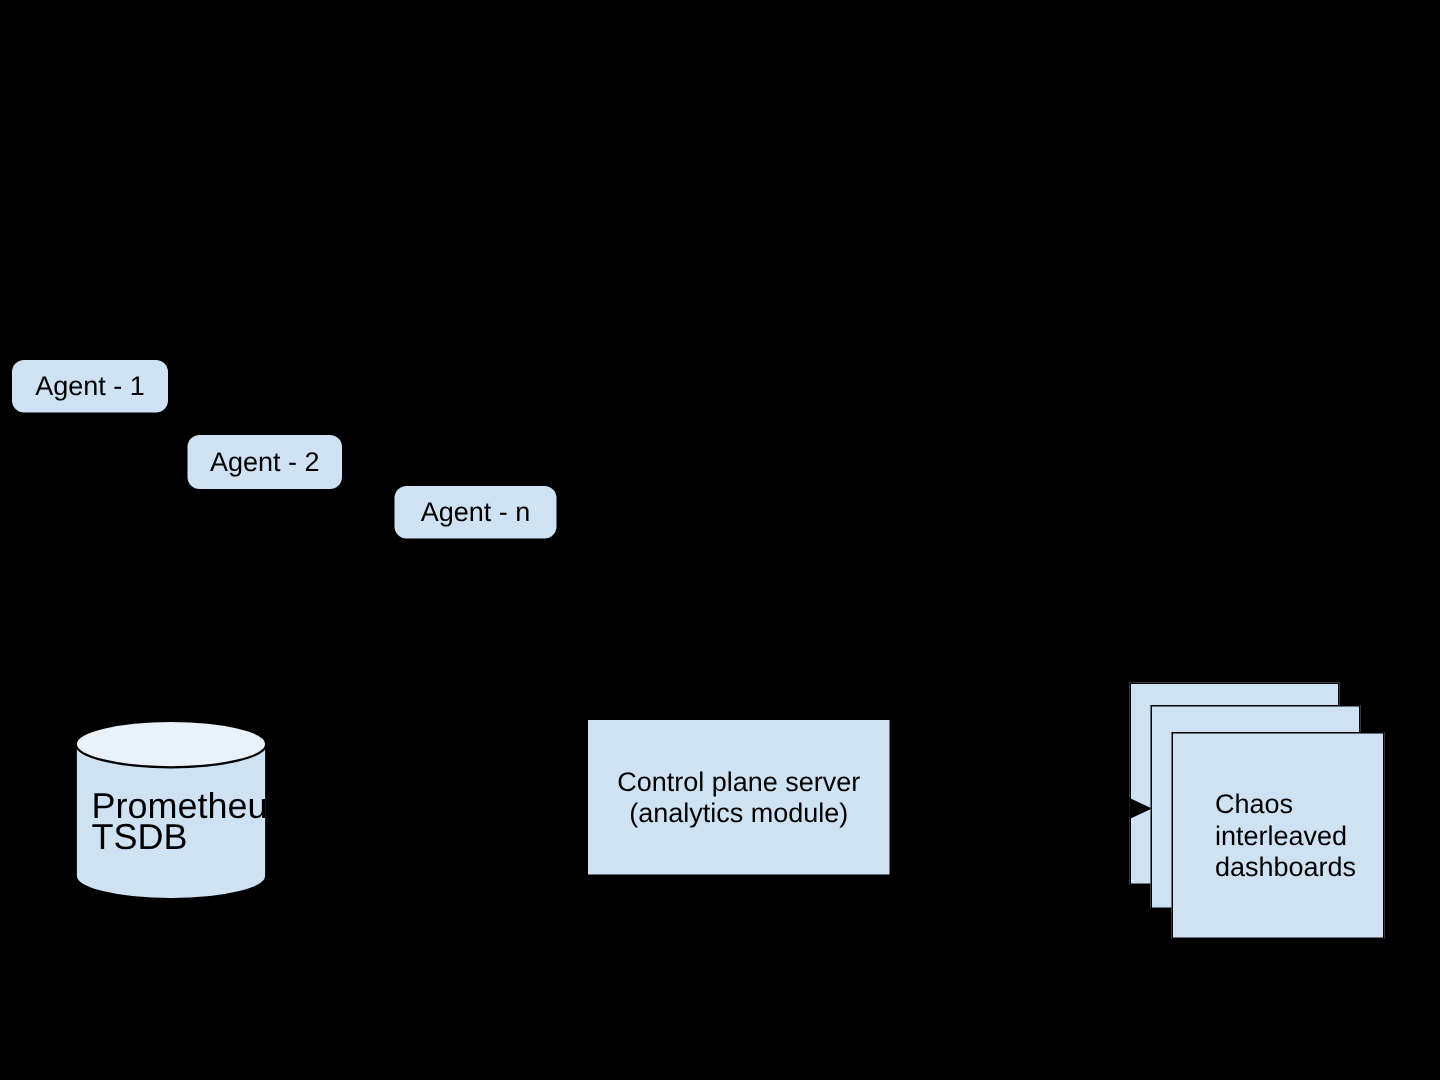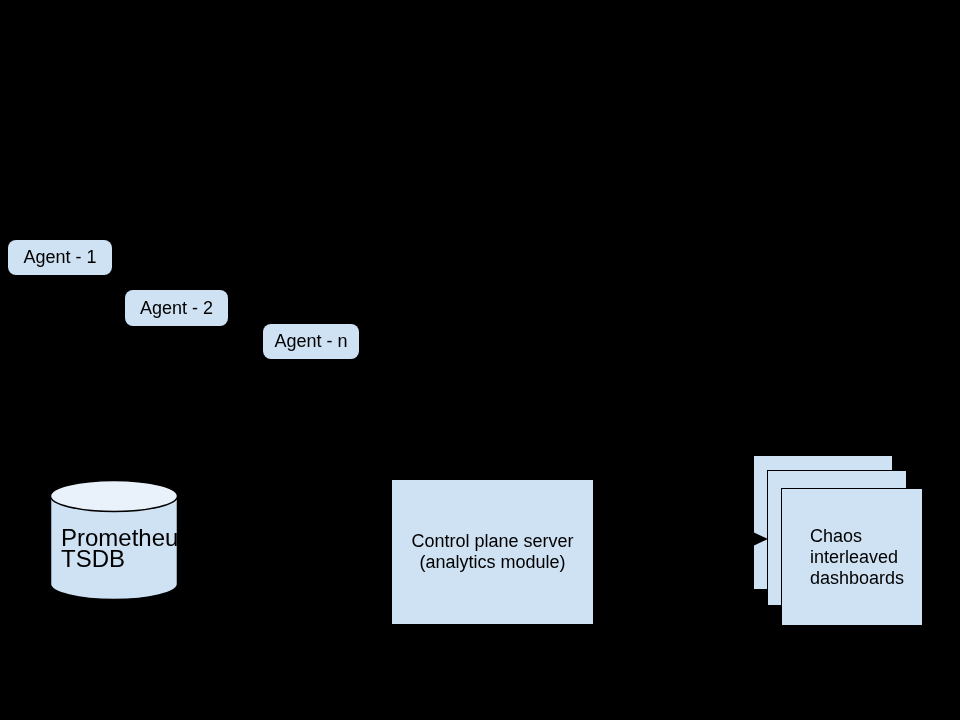--- a/index.html
+++ b/index.html
@@ -24,24 +24,24 @@
     font-size:18px;line-height:21px;
     box-sizing:border-box;
     display:flex;align-items:center;justify-content:center;
   }
   .agent{
     border-radius:8px;
     white-space:nowrap;
   }
   .agent-1{left:8px;top:240px;width:104px;height:35px;}
   .agent-2{left:125px;top:290px;width:103px;height:36px;}
-  .agent-n{left:263px;top:324px;width:96px;height:35px;}
+  .agent-n{left:263px;top:324px;width:108px;height:35px;}
 
   .control-plane{
-    left:392px;top:480px;width:201px;height:144px;
+    left:392px;top:480px;width:201px;height:103px;
     text-align:center;white-space:pre-line;
   }
 
   .cylinder{position:absolute;left:49px;top:479px;width:130px;height:125px;}
   .cylinder svg{display:block;}
   .cyl-body{fill:var(--node-fill);stroke:var(--outline);stroke-width:1.5;}
   .cyl-top{fill:var(--cyl-top);stroke:var(--outline);stroke-width:1.5;}
   .cylinder-label{
     position:absolute;left:61px;top:527px;
     color:var(--text);font-size:24px;line-height:21px;

